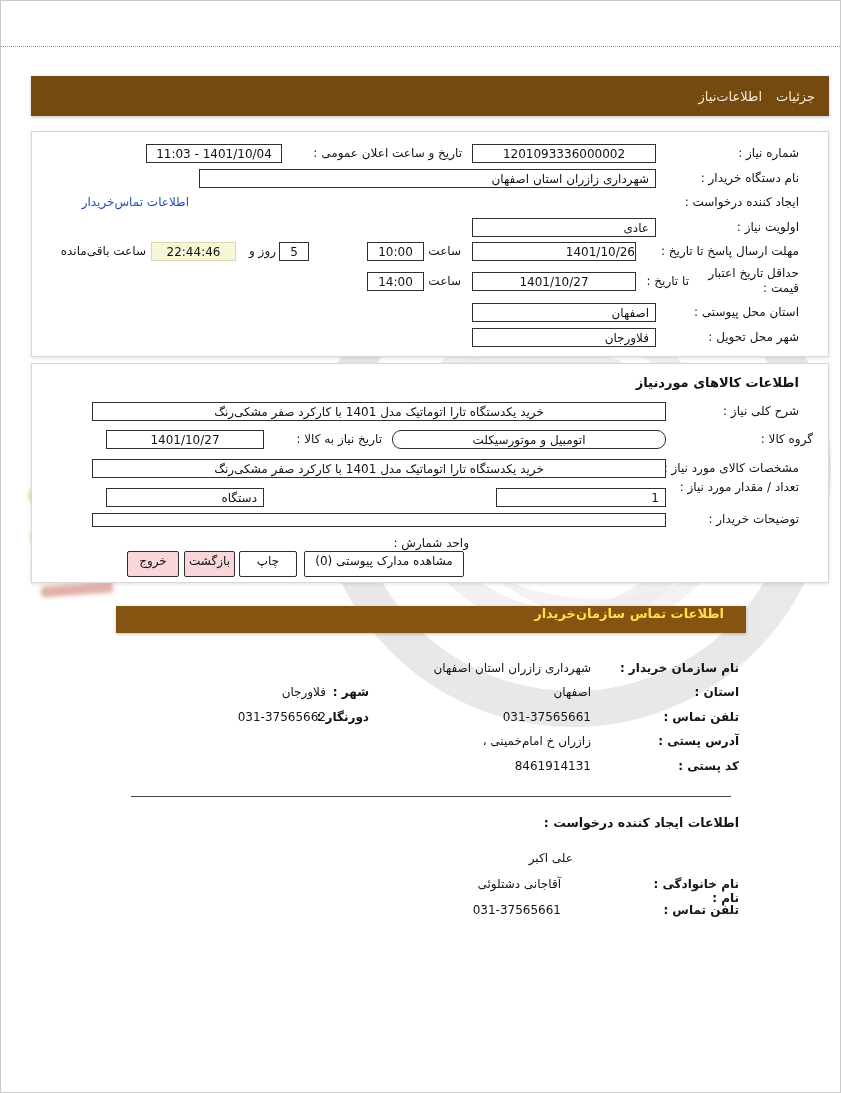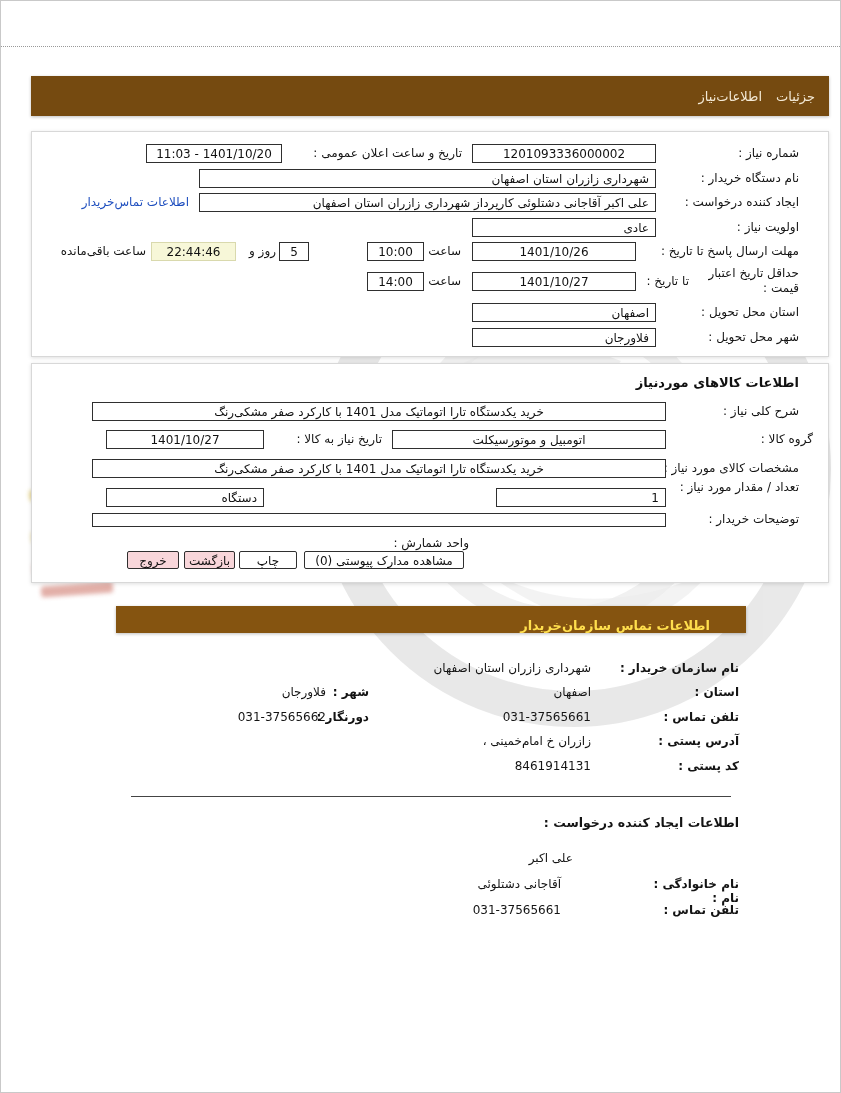--- a/index.html
+++ b/index.html
@@ -16,28 +16,28 @@
   .lbl{position:absolute;font-size:12px;line-height:19px;direction:rtl;white-space:nowrap;color:#141414;}
   .lbl.wrap{white-space:normal;line-height:15px;text-align:right;}
   .fld{position:absolute;height:19px;line-height:18px;box-sizing:border-box;border:1px solid #2f2f2f;
        background:#fff;font-size:12px;direction:rtl;text-align:center;overflow:hidden;white-space:nowrap;}
   .fld.ra{text-align:right;padding:0 6px;}
   .fld.num{direction:ltr;}
   .fld.slim{height:14px;line-height:13px;}
   .timer{position:absolute;height:19px;line-height:19px;box-sizing:border-box;background:#f7f7d8;
          border:1px solid #d9d9ad;font-size:12px;text-align:center;direction:ltr;}
   .link{position:absolute;font-size:12px;line-height:19px;color:#1f4fbf;direction:rtl;white-space:nowrap;cursor:pointer;}
-  .btn{position:absolute;height:18px;line-height:19px;box-sizing:border-box;border:1px solid #2f2f2f;
+  .btn{position:absolute;height:26px;line-height:19px;box-sizing:border-box;border:1px solid #2f2f2f;
        background:#fff;font-size:12px;text-align:center;direction:rtl;border-radius:2px;cursor:pointer;
        overflow:hidden;white-space:nowrap;}
   .btn.green{background:#def2de;}
   .btn.pink{background:#f8d6da;}
   .sec-title{position:absolute;font-size:13px;font-weight:bold;direction:rtl;white-space:nowrap;}
   .bar2{position:absolute;left:115px;top:605px;width:630px;height:27px;box-sizing:border-box;
-        display:flex;direction:rtl;align-items:flex-end;padding:0 36px;
+        display:flex;direction:rtl;align-items:flex-start;padding:0 22px;
         box-shadow:0 1px 3px rgba(0,0,0,.25);}
   .bar2 span{font-size:13px;font-weight:bold;}
   .lbl3{position:absolute;font-size:12px;line-height:16px;direction:rtl;white-space:nowrap;font-weight:bold;color:#141414;}
   .val3{position:absolute;font-size:12px;line-height:16px;direction:rtl;white-space:nowrap;color:#141414;}
   .val3.num{direction:ltr;}
   .divider{position:absolute;left:130px;top:795px;width:600px;border-top:1px solid #444;}
   .wm{position:absolute;left:0;top:0;pointer-events:none;}
   .wmtxt{position:absolute;border-radius:3px;filter:blur(2px);transform:rotate(-4deg);pointer-events:none;}
 </style>
 </head>
@@ -65,60 +65,59 @@
   <div class="tabbar" style="background:#754a10;">
     <span class="tab">جزئیات</span>
     <span class="tab">اطلاعات‌نیاز</span>
   </div>
 
   <div class="panel" style="top:130px;height:226px;"></div>
 
   <div class="lbl" style="right:41px;top:143px;">شماره نیاز :</div>
   <div class="fld num" style="right:184px;top:143px;width:184px;">1201093336000002</div>
   <div class="lbl" style="right:378px;top:143px;">تاریخ و ساعت اعلان عمومی :</div>
-  <div class="fld num" style="right:558px;top:143px;width:136px;">11:03 - 1401/10/20</div>
+  <div class="fld num" style="right:558px;top:143px;width:136px;">11:03 - 1401/10/04</div>
 
   <div class="lbl" style="right:41px;top:168px;">نام دستگاه خریدار :</div>
   <div class="fld ra" style="right:184px;top:168px;width:457px;">شهرداری زازران استان اصفهان</div>
 
   <div class="lbl" style="right:41px;top:192px;">ایجاد کننده درخواست :</div>
-  <div class="fld ra" style="right:184px;top:192px;width:457px;">علی اکبر آقاجانی دشتلوئی کارپرداز شهرداری زازران استان اصفهان</div>
   <div class="link" style="right:651px;top:192px;">اطلاعات تماس‌خریدار</div>
 
   <div class="lbl" style="right:41px;top:217px;">اولویت نیاز :</div>
   <div class="fld ra" style="right:184px;top:217px;width:184px;">عادی</div>
 
   <div class="lbl" style="right:41px;top:241px;">مهلت ارسال پاسخ  تا  تاریخ :</div>
-  <div class="fld num" style="right:204px;top:241px;width:164px;">1401/10/26</div>
+  <div class="fld num" style="right:204px;top:241px;width:164px;text-align:right;">1401/10/26</div>
   <div class="lbl" style="right:379px;top:241px;">ساعت :</div>
   <div class="fld num" style="right:416px;top:241px;width:57px;">10:00</div>
   <div class="fld num" style="right:531px;top:241px;width:30px;">5</div>
   <div class="lbl" style="right:564px;top:241px;">روز و</div>
   <div class="timer" style="right:604px;top:241px;width:85px;">22:44:46</div>
   <div class="lbl" style="right:694px;top:241px;">ساعت باقی‌مانده</div>
 
   <div class="lbl wrap" style="right:41px;top:265px;width:108px;">حداقل تاریخ اعتبار قیمت :</div>
   <div class="lbl" style="right:151px;top:271px;">تا تاریخ :</div>
   <div class="fld num" style="right:204px;top:271px;width:164px;">1401/10/27</div>
   <div class="lbl" style="right:379px;top:271px;">ساعت :</div>
   <div class="fld num" style="right:416px;top:271px;width:57px;">14:00</div>
 
-  <div class="lbl" style="right:41px;top:302px;">استان محل تحویل :</div>
+  <div class="lbl" style="right:41px;top:302px;">استان محل پیوستی :</div>
   <div class="fld ra" style="right:184px;top:302px;width:184px;">اصفهان</div>
   <div class="lbl" style="right:41px;top:327px;">شهر محل تحویل :</div>
   <div class="fld ra" style="right:184px;top:327px;width:184px;">فلاورجان</div>
 
   <div class="panel" style="top:362px;height:220px;"></div>
   <div class="sec-title" style="right:41px;top:374px;">اطلاعات کالاهای موردنیاز</div>
 
   <div class="lbl" style="right:41px;top:401px;">شرح کلی نیاز :</div>
   <div class="fld" style="right:174px;top:401px;width:574px;">خرید یکدستگاه تارا  اتوماتیک مدل 1401 با کارکرد صفر مشکی‌رنگ</div>
 
   <div class="lbl" style="right:27px;top:429px;text-align:right;">گروه کالا :</div>
-  <div class="fld" style="right:174px;top:429px;width:274px;">اتومبیل و موتورسیکلت</div>
+  <div class="fld" style="right:174px;top:429px;width:274px;border-radius:9px;">اتومبیل و موتورسیکلت</div>
   <div class="lbl" style="right:458px;top:429px;">تاریخ نیاز به کالا :</div>
   <div class="fld num" style="right:576px;top:429px;width:158px;">1401/10/27</div>
 
   <div class="lbl" style="right:41px;top:458px;">مشخصات کالای مورد نیاز :</div>
   <div class="fld" style="right:174px;top:458px;width:574px;">خرید یکدستگاه تارا  اتوماتیک مدل 1401 با کارکرد صفر مشکی‌رنگ</div>
 
   <div class="lbl" style="right:41px;top:477px;margin-left:28px;">تعداد / مقدار مورد نیاز :</div>
   <div class="fld ra" style="right:174px;top:487px;width:170px;">1</div>
   <div class="lbl" style="right:371px;top:487px;margin-top:46px;">واحد شمارش :</div>
   <div class="fld ra" style="right:576px;top:487px;width:158px;">دستگاه</div>

